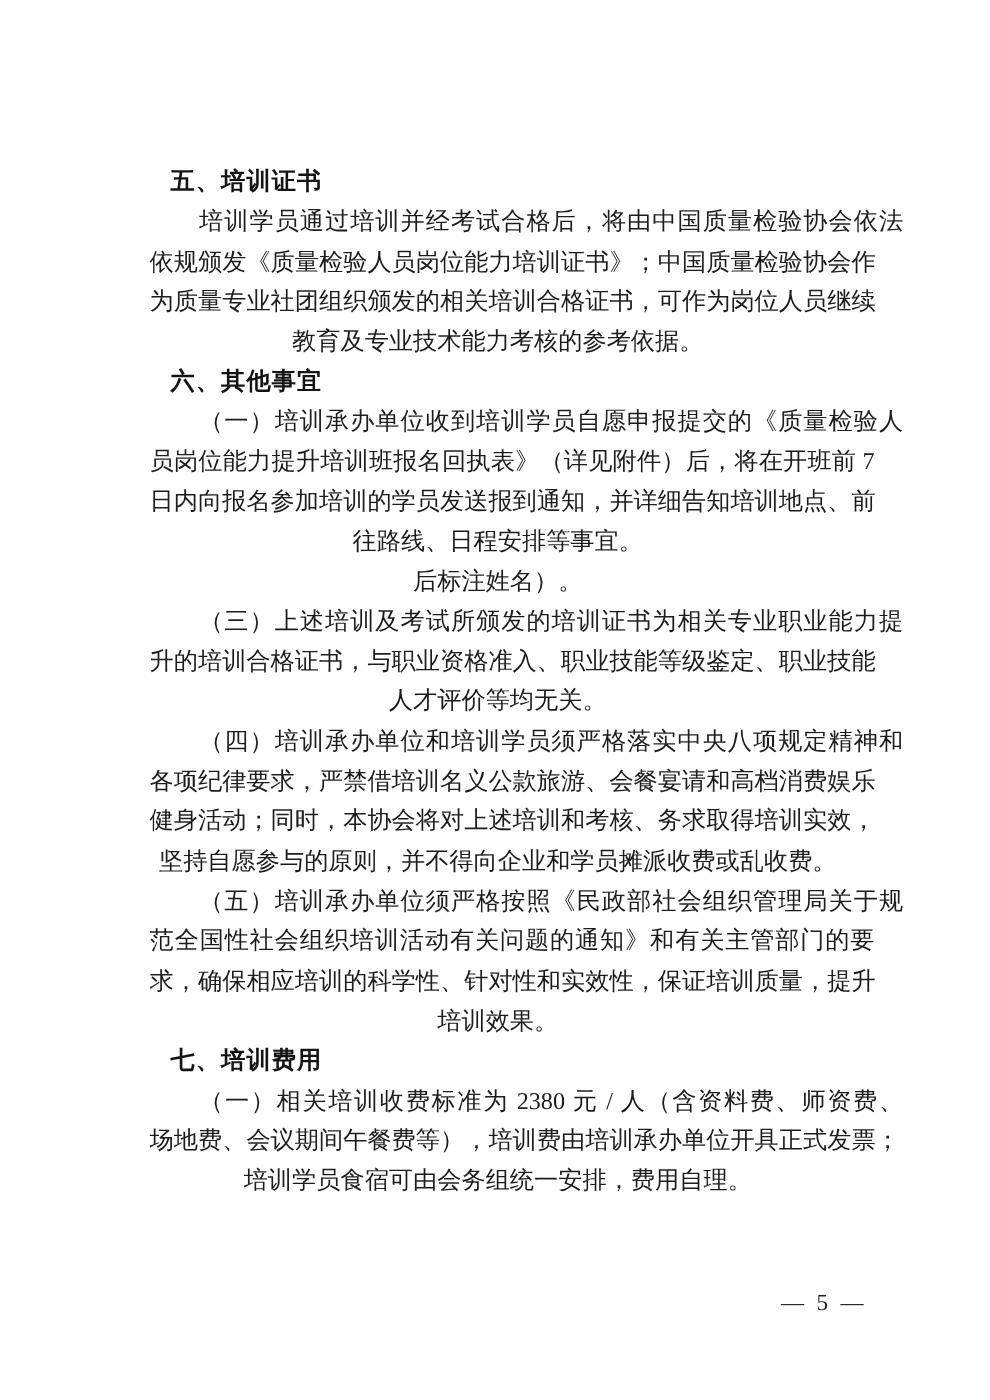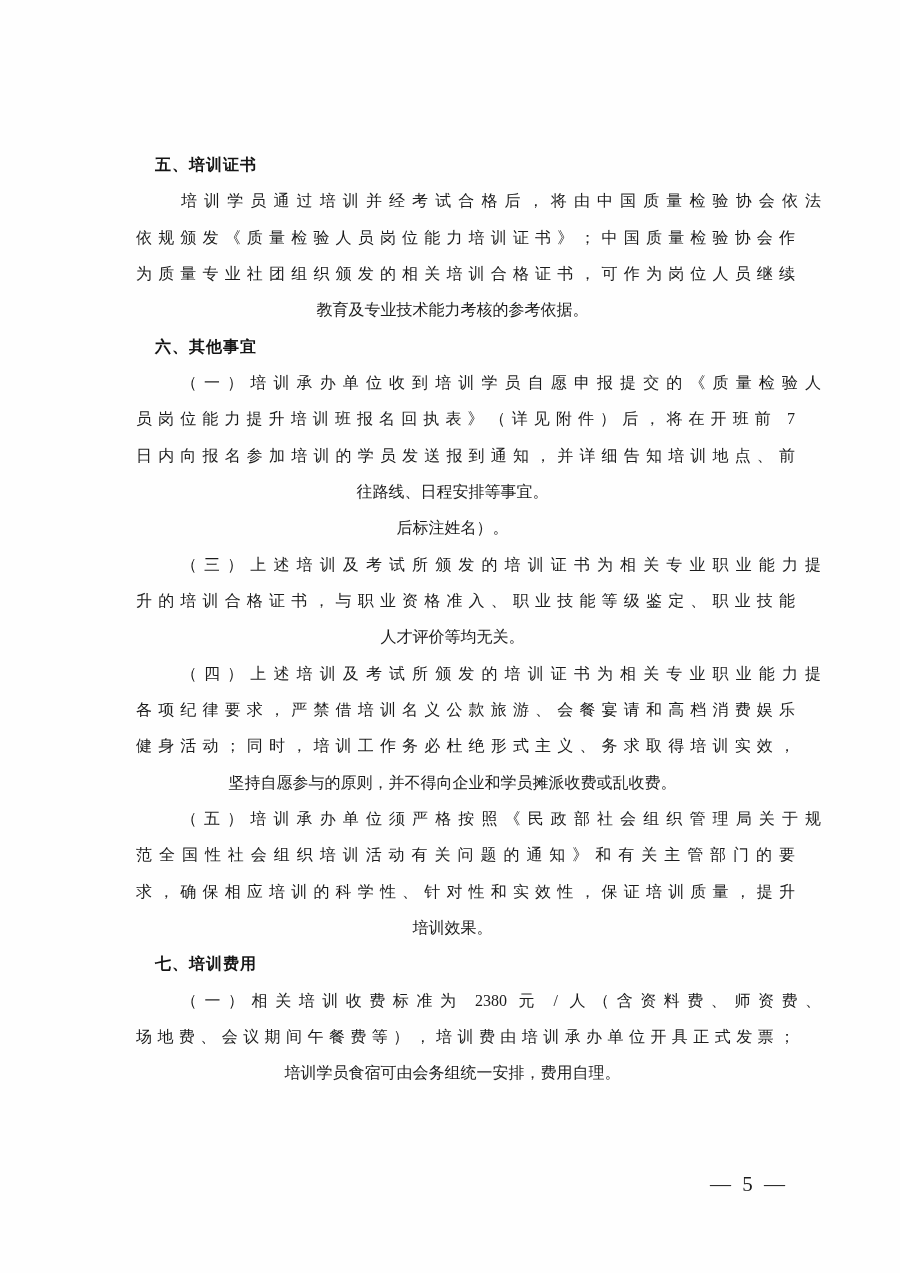--- a/index.html
+++ b/index.html
@@ -18,21 +18,21 @@
   }
   .content {
     position: absolute;
     left: 110px;
     top: 147px;
     width: 685px;
   }
   .t-line, .heading {
     height: 36.33px;
     line-height: 36.33px;
-    font-size: 16px;
+    font-size: 22px;
     white-space: nowrap;
     overflow: visible;
   }
   .t-line {
     font-family: "Liberation Serif", "DejaVu Serif", serif;
     text-align: center;
   }
   .t-line.full {
     text-align: justify;
     text-align-last: justify;
@@ -73,23 +73,23 @@
       <div class="t-line">教育及专业技术能力考核的参考依据。</div>
       <div class="heading">六、其他事宜</div>
       <div class="t-line indent full">（一）培训承办单位收到培训学员自愿申报提交的《质量检验人</div>
       <div class="t-line full">员岗位能力提升培训班报名回执表》（详见附件）后，将在开班前 7</div>
       <div class="t-line full">日内向报名参加培训的学员发送报到通知，并详细告知培训地点、前</div>
       <div class="t-line">往路线、日程安排等事宜。</div>
       <div class="t-line">后标注姓名）。</div>
       <div class="t-line indent full">（三）上述培训及考试所颁发的培训证书为相关专业职业能力提</div>
       <div class="t-line full">升的培训合格证书，与职业资格准入、职业技能等级鉴定、职业技能</div>
       <div class="t-line">人才评价等均无关。</div>
-      <div class="t-line indent full">（四）上述培训及考试所颁发的培训证书为相关专业职业能力提</div>
+      <div class="t-line indent full">（四）培训承办单位和培训学员须严格落实中央八项规定精神和</div>
       <div class="t-line full">各项纪律要求，严禁借培训名义公款旅游、会餐宴请和高档消费娱乐</div>
-      <div class="t-line full">健身活动；同时，培训工作务必杜绝形式主义、务求取得培训实效，</div>
+      <div class="t-line full">健身活动；同时，本协会将对上述培训和考核、务求取得培训实效，</div>
       <div class="t-line">坚持自愿参与的原则，并不得向企业和学员摊派收费或乱收费。</div>
       <div class="t-line indent full">（五）培训承办单位须严格按照《民政部社会组织管理局关于规</div>
       <div class="t-line full">范全国性社会组织培训活动有关问题的通知》和有关主管部门的要</div>
       <div class="t-line full">求，确保相应培训的科学性、针对性和实效性，保证培训质量，提升</div>
       <div class="t-line">培训效果。</div>
       <div class="heading">七、培训费用</div>
       <div class="t-line indent full">（一）相关培训收费标准为 2380 元 / 人（含资料费、师资费、</div>
       <div class="t-line full">场地费、会议期间午餐费等），培训费由培训承办单位开具正式发票；</div>
       <div class="t-line">培训学员食宿可由会务组统一安排，费用自理。</div>
     </div>

